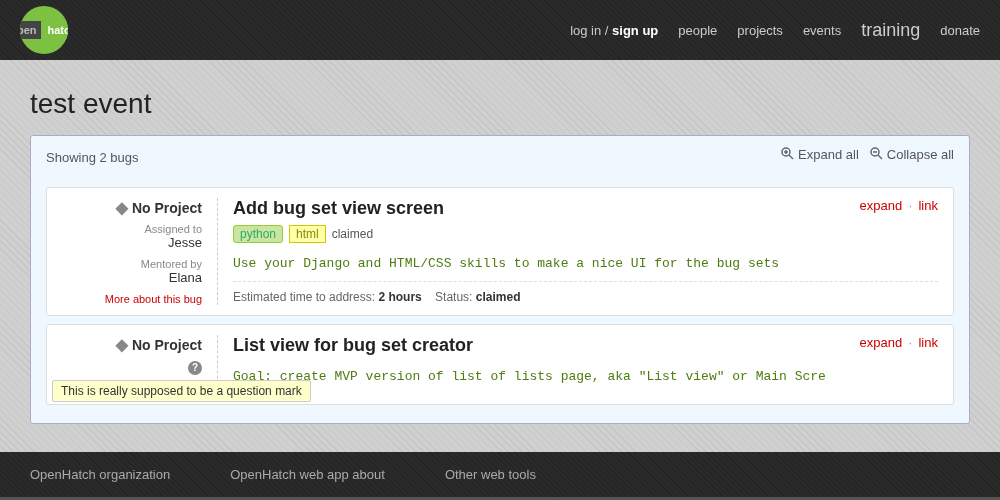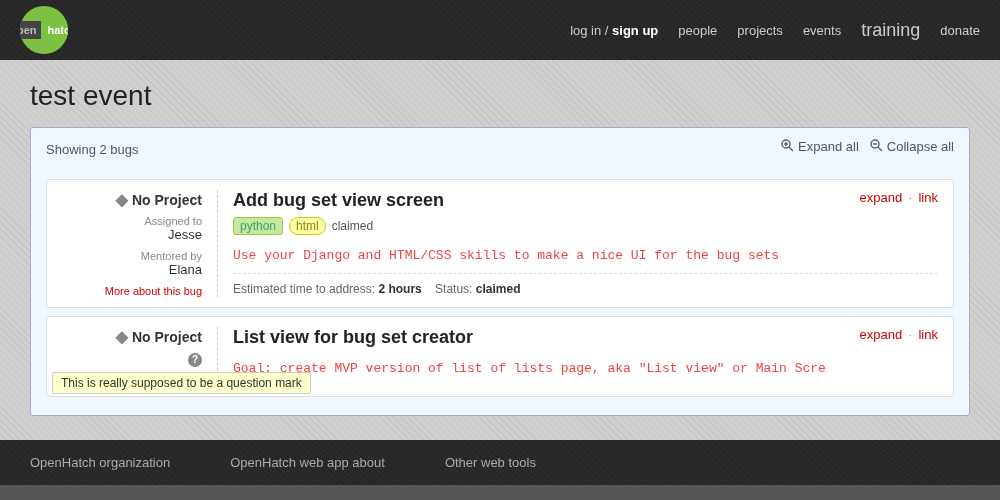--- a/index.html
+++ b/index.html
@@ -73,21 +73,21 @@
     #main {
       background: #d0d0d0;
       background-image: repeating-linear-gradient(
         45deg,
         transparent,
         transparent 4px,
         rgba(0,0,0,0.05) 4px,
         rgba(0,0,0,0.05) 5px
       );
       min-height: 380px;
-      padding: 20px 30px;
+      padding: 28px 30px;
     }
 
     h1 {
       font-size: 28px;
       font-weight: normal;
       color: #222;
       margin-bottom: 15px;
     }
 
     
@@ -224,34 +224,34 @@
       border: 1px solid #9c3;
       border-radius: 3px;
       padding: 1px 6px;
       font-size: 12px;
     }
 
     .tag-html {
       background: #ffffaa;
       color: #880;
       border: 1px solid #cc0;
-      border-radius: 9px;
+      border-radius: 0;
       padding: 1px 6px;
       font-size: 12px;
     }
 
     .tag-claimed {
       color: #555;
       font-size: 12px;
     }
 
     .bug-description {
       font-family: 'Courier New', monospace;
       font-size: 13px;
-      color: #ef4444;
+      color: #4d7c0f;
       margin-bottom: 10px;
       margin-top: 13px;
     }
 
     .bug-meta {
       font-size: 12px;
       color: #666;
       border-top: 1px dashed #ddd;
       padding-top: 8px;
     }

